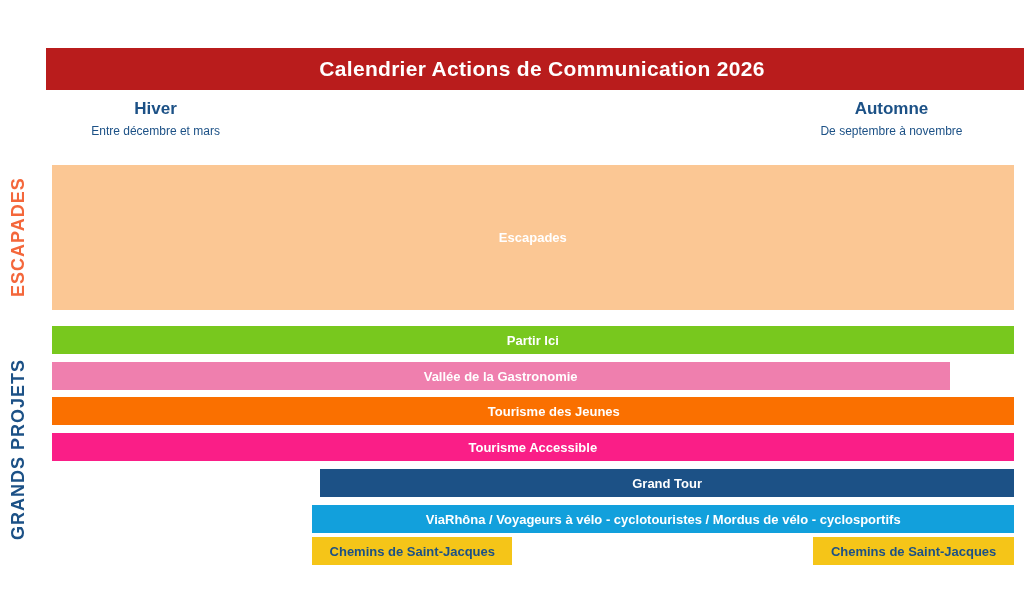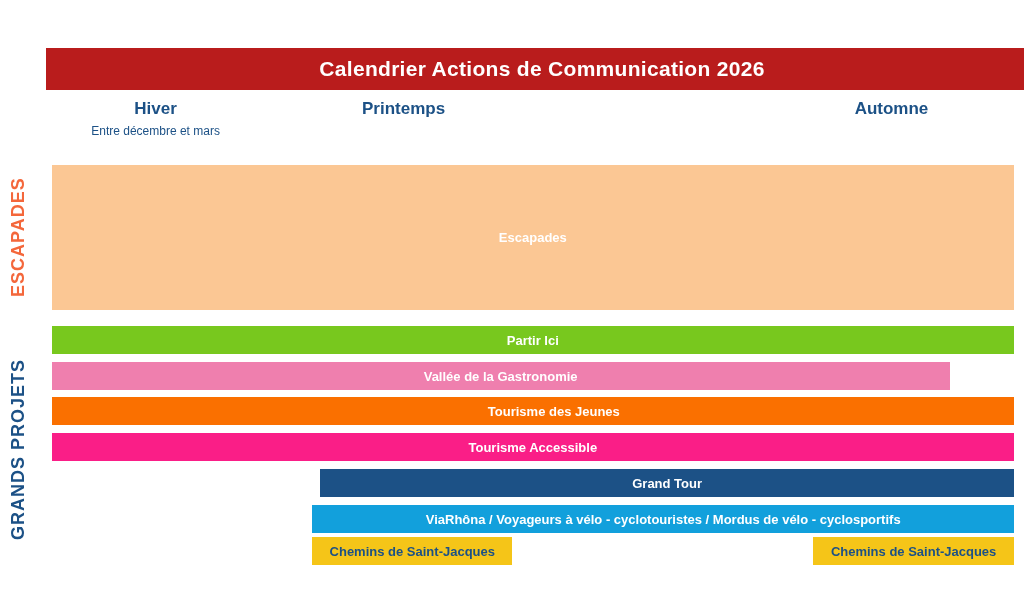--- a/index.html
+++ b/index.html
@@ -109,26 +109,26 @@
 <div id="title-bar">
   <span class="title-text">Calendrier Actions de Communication 2026</span>
 </div>
 
 <div id="seasons">
     <div class="season" style="left: 25.58px; top: 0px; width: 240px;">
       <span class="season-name">Hiver</span>
       <span class="season-range">Entre décembre et mars</span>
     </div>
     <div class="season" style="left: 273.568px; top: 0px; width: 240px;">
-      <span class="season-name">Printemps</span>
     </div>
     <div class="season" style="left: 519.548px; top: 0px; width: 240px;">
     </div>
     <div class="season" style="left: 761.512px; top: 0px; width: 240px;">
       <span class="season-name">Automne</span>
+      <span class="season-range">De septembre à novembre</span>
     </div>
   </div>
 
 <div class="vlabel" id="label-escapades">ESCAPADES</div>
 <div class="vlabel" id="label-grands-projets">GRANDS PROJETS</div>
 
 <div id="bars-layer">
     <div class="bar tall" style="left: 51.648px; width: 962.352px; top: 165px; height: 145px; background: rgb(251, 199, 148); color: rgb(255, 255, 255);">
       <span>Escapades</span>
     </div>

